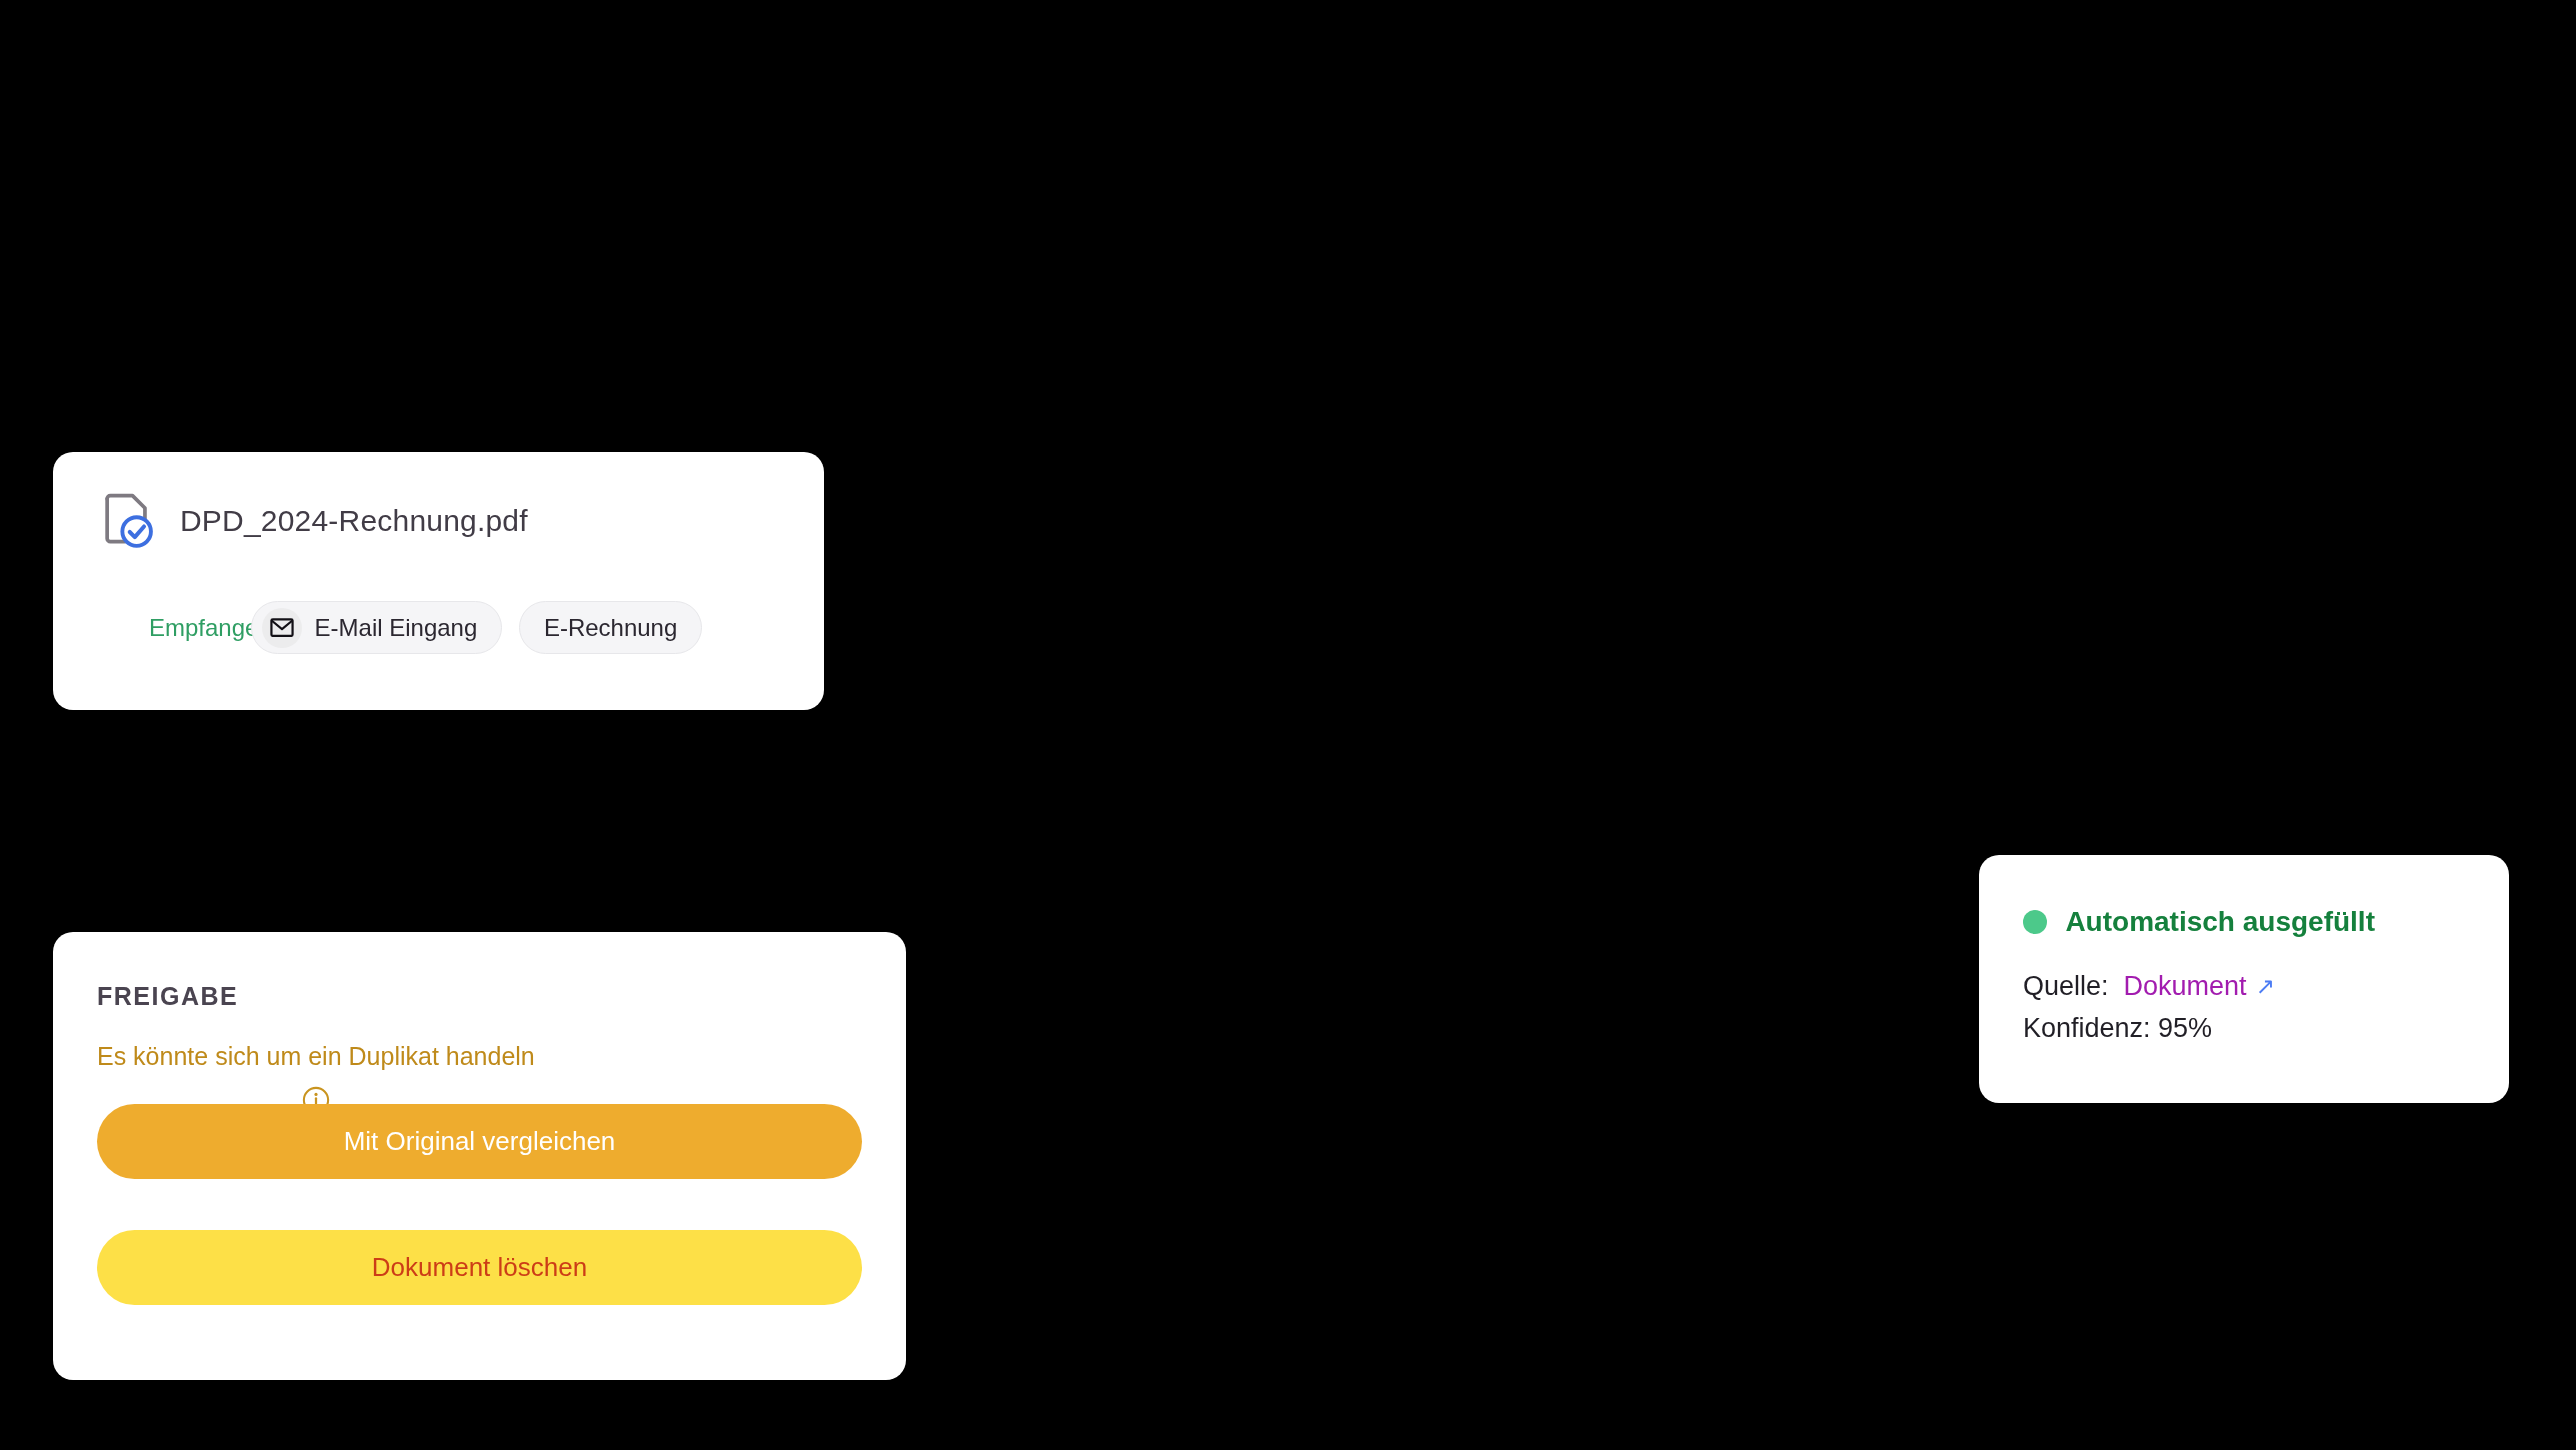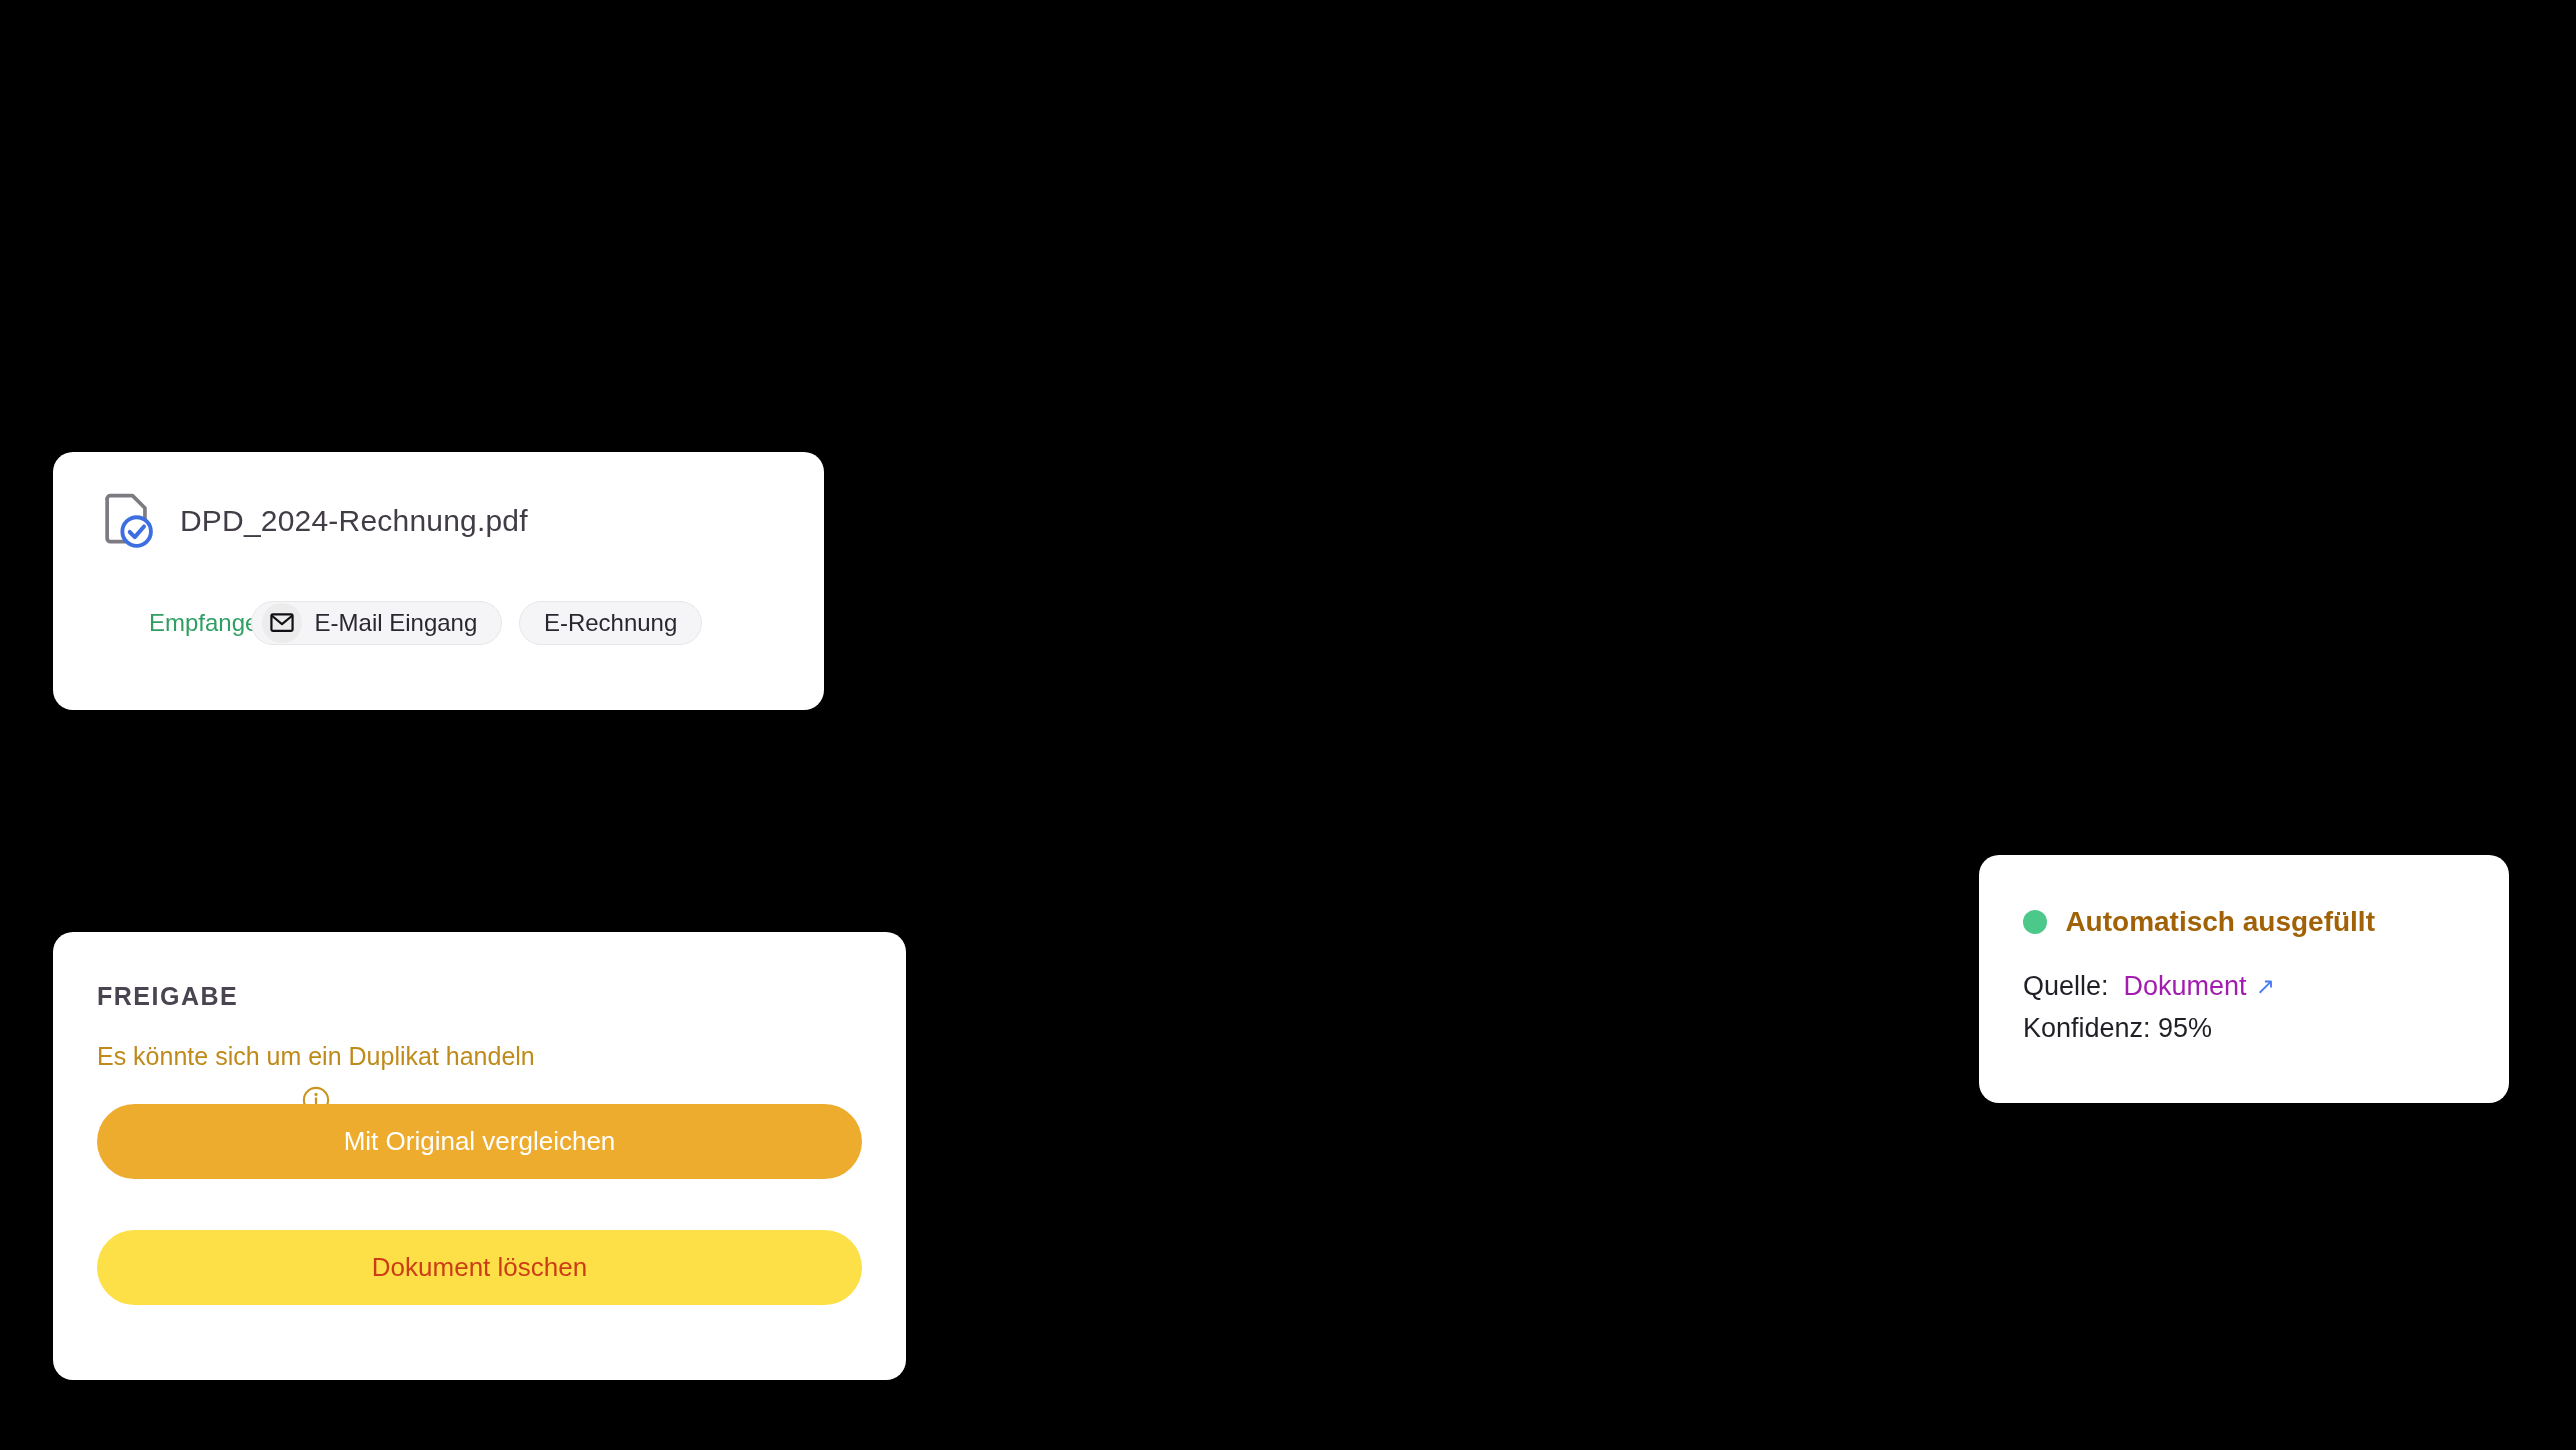--- a/index.html
+++ b/index.html
@@ -74,21 +74,21 @@
     color: #2f9e63;
     font-weight: 400;
     white-space: nowrap;
     padding-left: 54px;
     margin-right: -37px;
   }
   .chip {
     display: inline-flex;
     align-items: center;
     gap: 13px;
-    height: 44px;
+    height: 53px;
     padding: 0 24px;
     border-radius: 28px;
     background: #f5f5f7;
     border: 0.9px solid #e7e7ea;
     box-sizing: border-box;
     font-size: 24px;
     color: #2b2730;
     white-space: nowrap;
   }
   .chip.with-icon { padding-left: 9.2px; }
@@ -182,21 +182,21 @@
   .tip-dot {
     width: 24px;
     height: 24px;
     border-radius: 50%;
     background: #4cc98a;
     flex: 0 0 auto;
   }
   .tip-title {
     font-size: 28px;
     font-weight: 700;
-    color: #a16207;
+    color: #15803d;
     white-space: nowrap;
   }
   .tip-line {
     position: absolute;
     left: 44px;
     font-size: 27px;
     color: #211f26;
     white-space: nowrap;
     display: flex;
     align-items: center;

